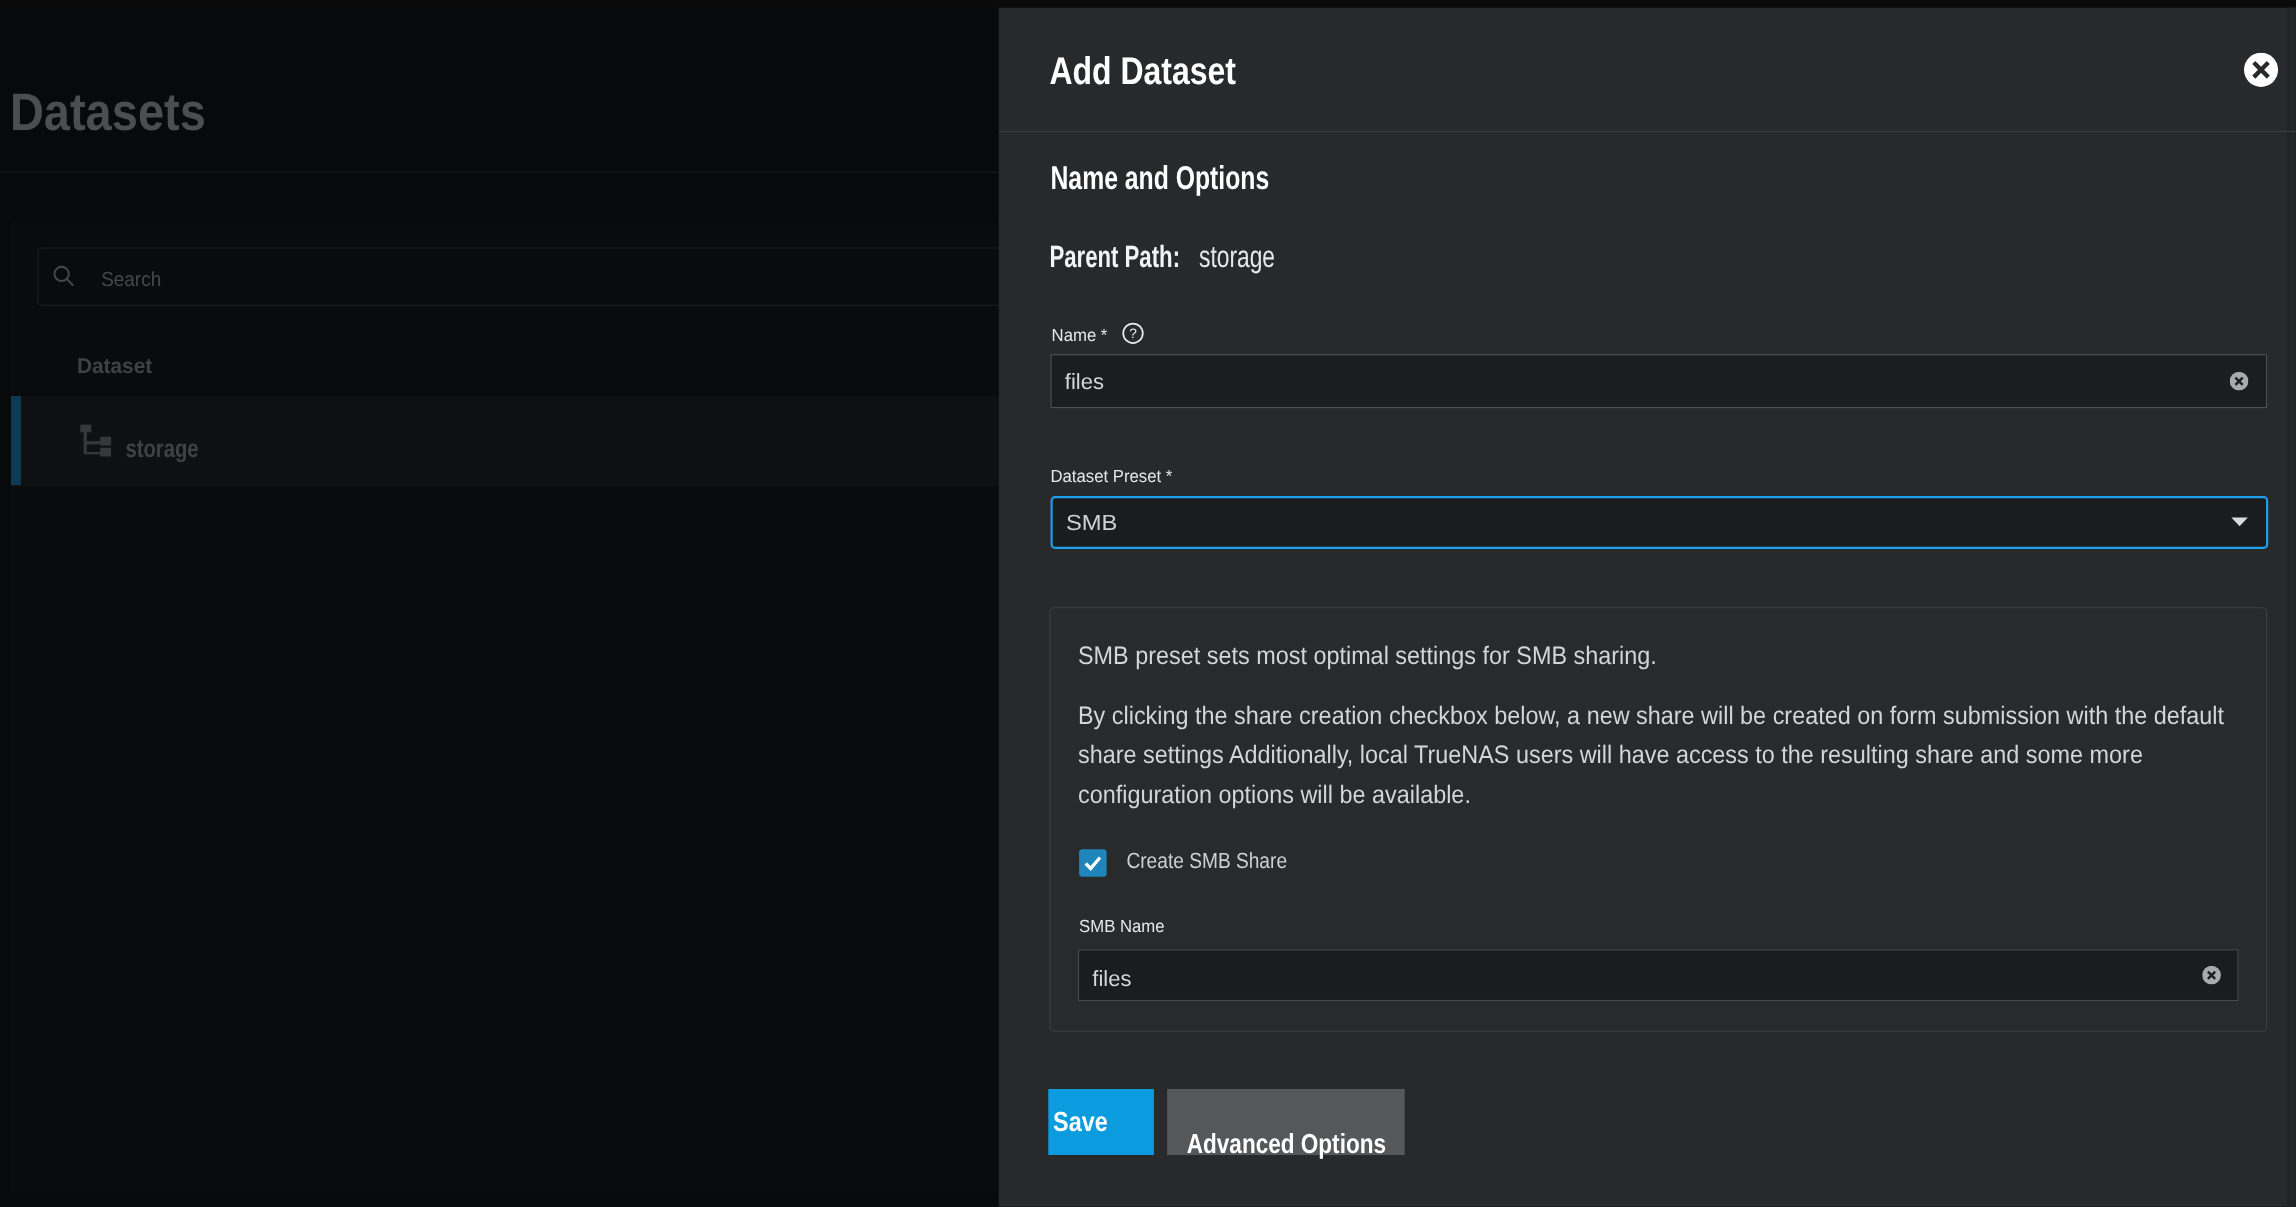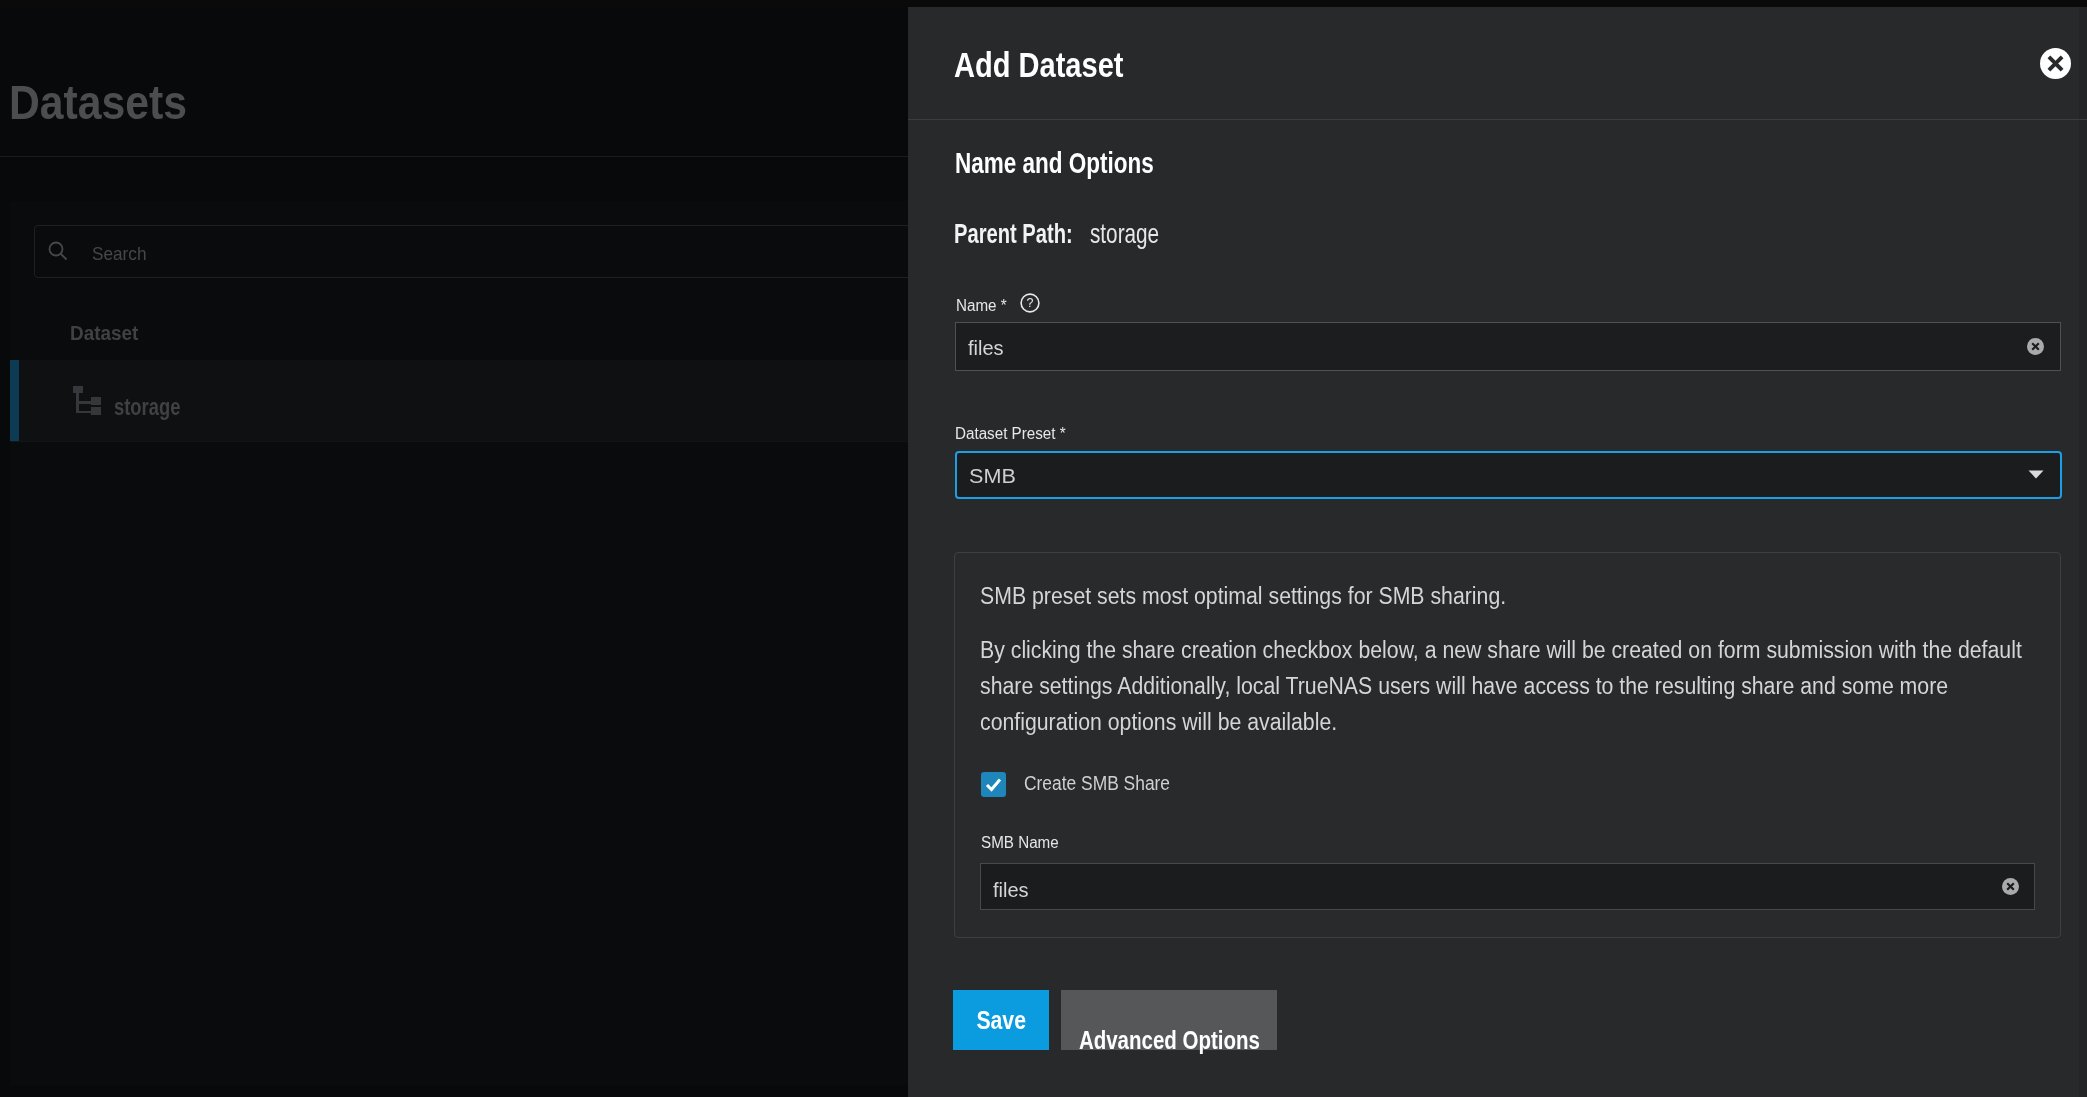--- a/index.html
+++ b/index.html
@@ -88,19 +88,19 @@
 <div class="abs cx" id="smbname" style="left:981px;top:834px;font-size:16px;color:#e4e6e8;transform:scaleX(0.95);">SMB Name</div>
 
 <div class="abs" style="left:980px;top:863px;width:1055px;height:47px;background:#1b1c1d;border:1px solid #48494b;"></div>
 <div class="abs cx" id="filev2" style="left:993px;top:879px;font-size:20px;color:#d4d6d8;">files</div>
 <svg class="abs" style="left:2001.5px;top:878px;" width="17" height="17" viewBox="0 0 17 17">
   <circle cx="8.5" cy="8.5" r="8.5" fill="#a8aaac"></circle>
   <path d="M5.2 5.2 L11.8 11.8 M11.8 5.2 L5.2 11.8" stroke="#1b1c1d" stroke-width="2.2"></path>
 </svg>
 
 <div class="abs" style="left:953px;top:990px;width:96px;height:60px;background:#0a9cdf;"></div>
-<div class="abs" id="savetxt" style="left:953px;top:990px;width:96px;height:60px;display:flex;align-items:center;justify-content:center;">
+<div class="abs" id="savetxt" style="left:953px;top:990px;width:96px;height:60px;display:flex;align-items:center;">
     <span class="cx" style="font-size:25px;font-weight:bold;color:#fff;transform:scaleX(0.85);transform-origin:50% 50%;">Save</span>
   </div>
 <div class="abs" style="left:1061px;top:990px;width:216px;height:60px;background:#565759;"></div>
 <div class="abs" id="advtxt" style="left:1061px;top:1010px;width:216px;height:60px;display:flex;align-items:center;justify-content:center;">
     <span class="cx" style="font-size:25px;font-weight:bold;color:#fff;transform:scaleX(0.82);transform-origin:50% 50%;">Advanced Options</span>
   </div>
 
 </body></html>

